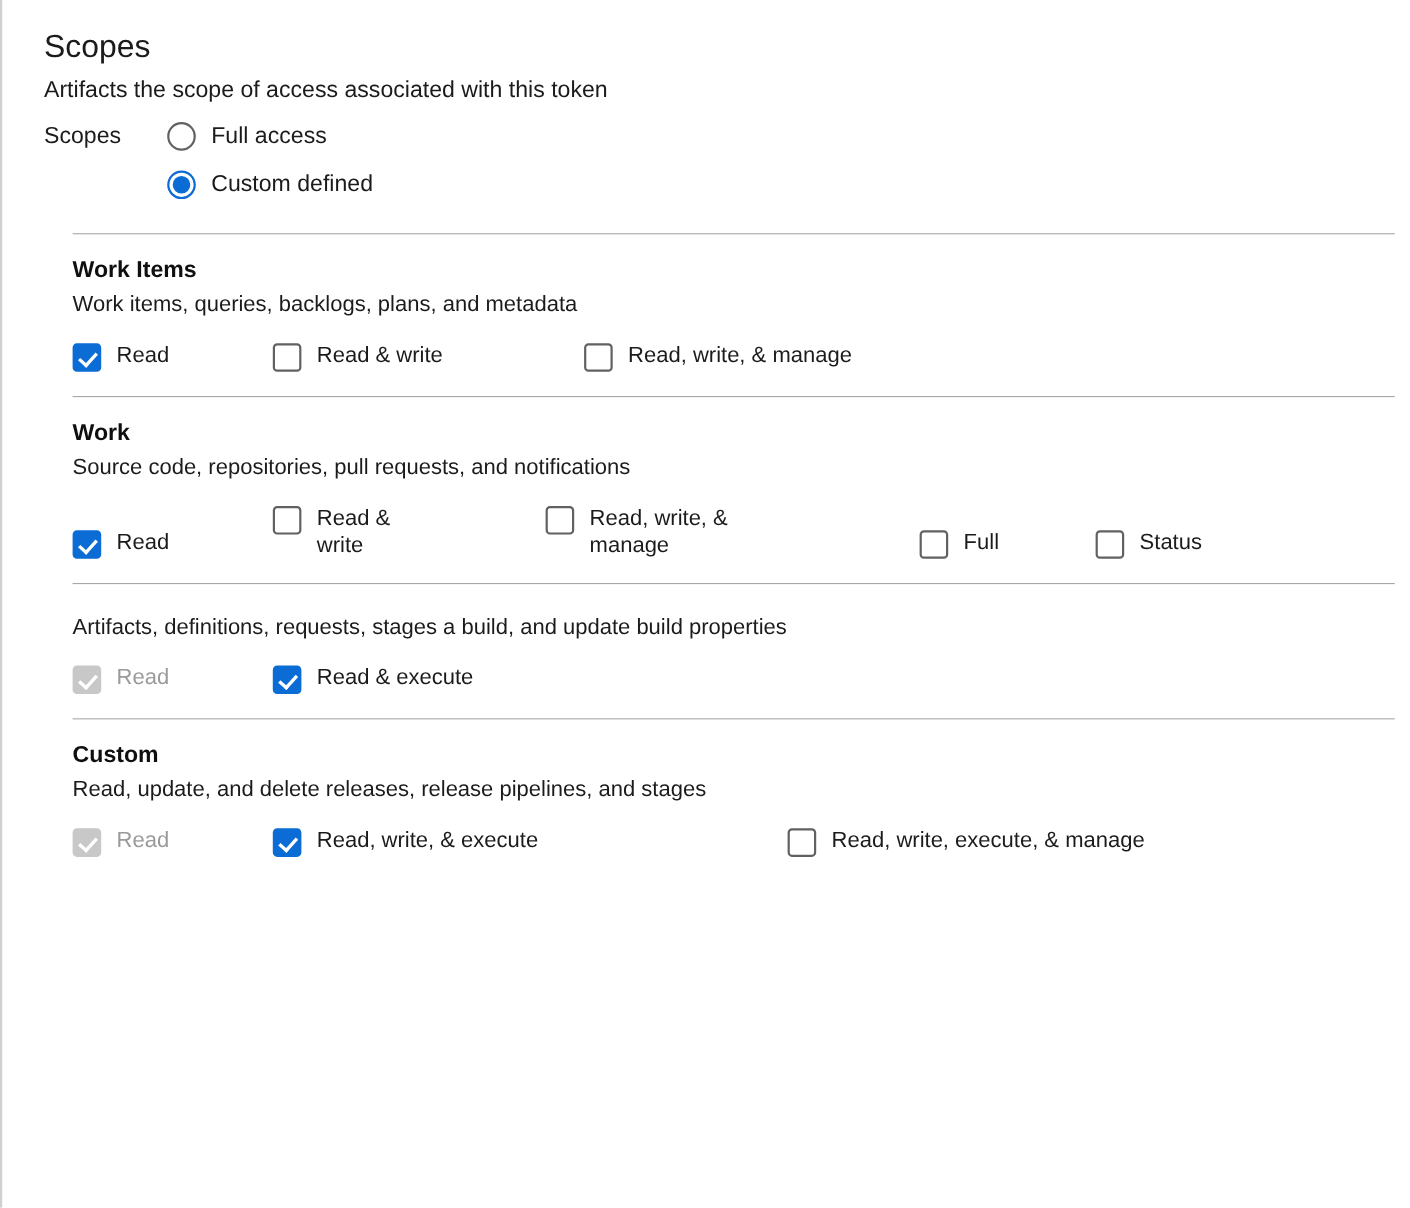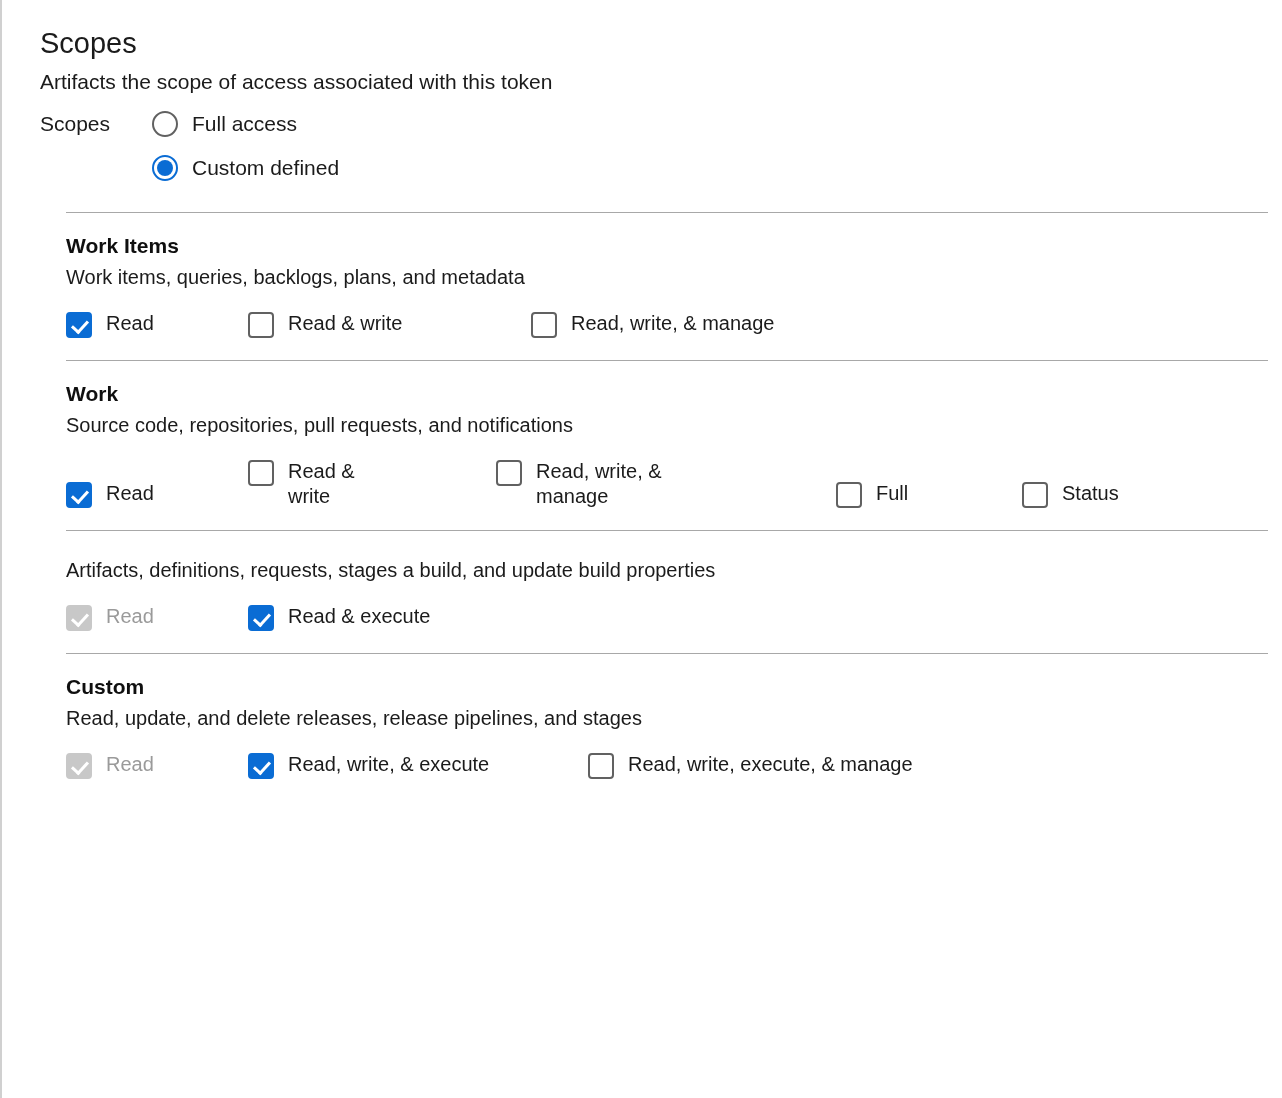--- a/index.html
+++ b/index.html
@@ -227,21 +227,21 @@
         <span class="option-label">Read</span>
       </div>
       <div class="option" style="width:248px">
         <span class="checkbox"></span>
         <span class="option-label wrap" style="width:100px">Read &amp; write</span>
       </div>
       <div class="option" style="width:340px">
         <span class="checkbox"></span>
         <span class="option-label wrap" style="width:190px">Read, write, &amp; manage</span>
       </div>
-      <div class="option" style="width:186px">
+      <div class="option" style="width:160px">
         <span class="checkbox"></span>
         <span class="option-label">Full</span>
       </div>
       <div class="option">
         <span class="checkbox"></span>
         <span class="option-label">Status</span>
       </div>
     </div>
   </div>
 
@@ -262,21 +262,21 @@
 
   <div class="divider"></div>
   <div class="scope-group">
     <div class="group-name">Custom</div>
     <div class="group-desc">Read, update, and delete releases, release pipelines, and stages</div>
     <div class="options-row">
       <div class="option" style="width:182px">
         <span class="checkbox disabled-checked"></span>
         <span class="option-label disabled">Read</span>
       </div>
-      <div class="option" style="width:340px">
+      <div class="option" style="width:468px">
         <span class="checkbox checked"></span>
         <span class="option-label">Read, write, &amp; execute</span>
       </div>
       <div class="option">
         <span class="checkbox"></span>
         <span class="option-label">Read, write, execute, &amp; manage</span>
       </div>
     </div>
   </div>
 

